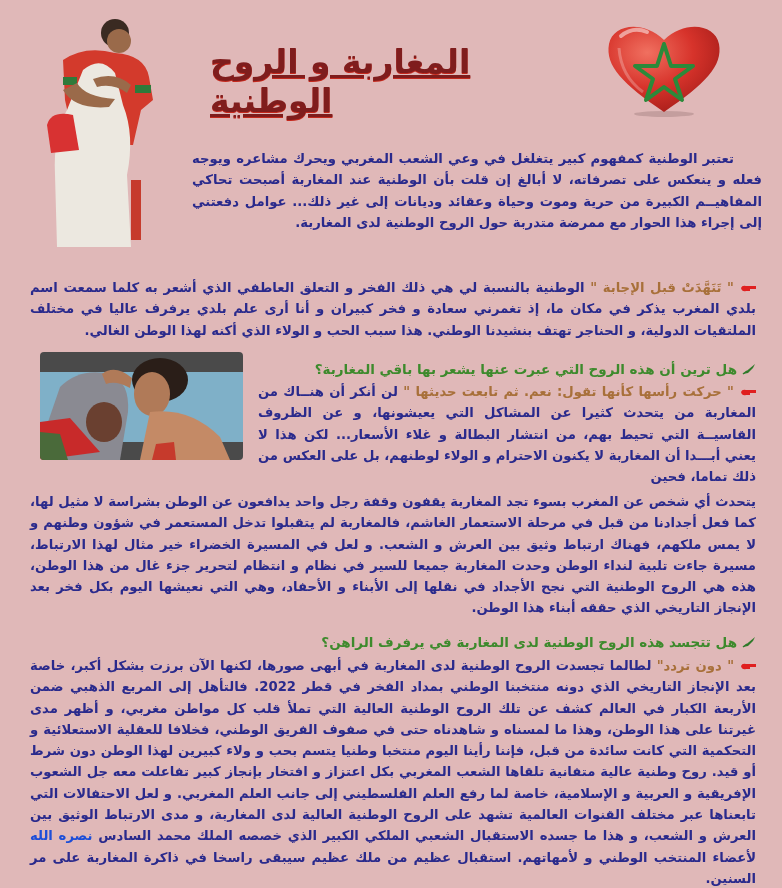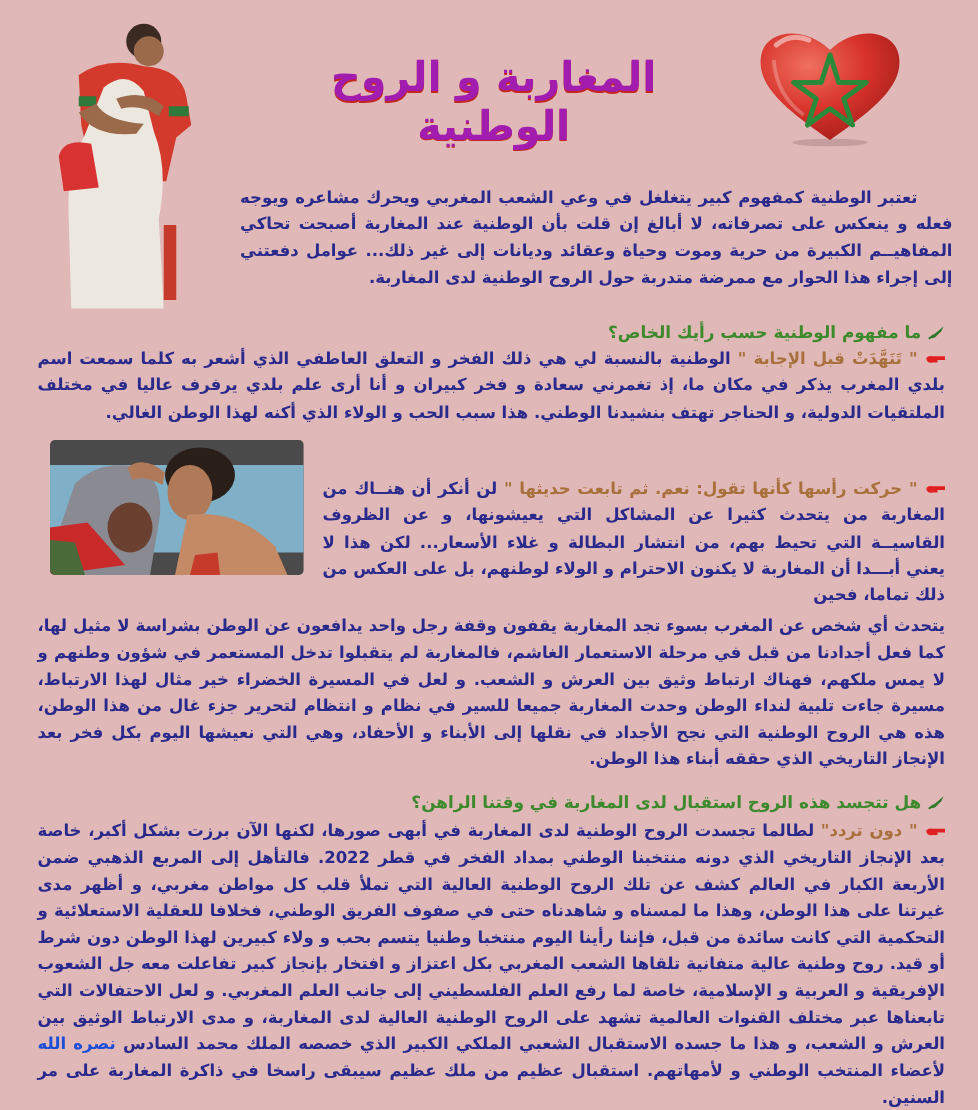--- a/index.html
+++ b/index.html
@@ -14,24 +14,25 @@
     
     .photo-top {
       position: absolute; left: 45px; top: 15px; width: 112px; height: 232px;
     }
     
     .heart {
       position: absolute; left: 603px; top: 18px; width: 122px; height: 100px;
     }
     .title {
       position: absolute; left: 210px; top: 42px; width: 370px;
-      text-align: center; direction: rtl;
+      text-align: left; direction: rtl;
       font-family: "DejaVu Sans", sans-serif; font-weight: bold;
-      font-size: 33px; color: #a21caf; letter-spacing: 0px;
+      font-size: 33px; color: #7f1d1d; letter-spacing: 0px;
       text-shadow: 0 1px 0 #c4281d;
+      text-decoration: underline;
     }
 
     .para {
       position: absolute; direction: rtl; text-align: justify;
       text-align-last: right;
       color: #2a2a8c; font-weight: bold; font-size: 13.2px;
       line-height: 21.3px;
     }
     .intro { left: 180px; top: 136px; width: 570px; text-indent: 28px; }
 
@@ -96,27 +97,20 @@
     </defs>
     <ellipse cx="61" cy="96" rx="30" ry="3" fill="#b08c8c" opacity="0.6"></ellipse>
     <path d="M61 94 C20 66 2 48 6 26 C10 6 40 2 61 22 C82 2 112 6 116 26 C120 48 102 66 61 94 Z" fill="url(#hg)"></path>
     <path d="M18 18 Q30 8 44 14" stroke="#ffffff" stroke-opacity="0.5" stroke-width="4" fill="none" stroke-linecap="round"></path>
     <path d="M16 30 Q18 58 40 74" stroke="#ffffff" stroke-opacity="0.25" stroke-width="3" fill="none"></path>
     <polygon points="61,26 68,48 90,48 72,61 79,82 61,69 43,82 50,61 32,48 54,48" fill="none" stroke="#2b8a3a" stroke-width="4" stroke-linejoin="round"></polygon>
   </svg>
 
   <p class="para intro" style="margin:12px">تعتبر الوطنية كمفهوم كبير يتغلغل في وعي الشعب المغربي ويحرك مشاعره ويوجه فعله و ينعكس على تصرفاته، لا أبالغ إن قلت بأن الوطنية عند المغاربة أصبحت تحاكي المفاهيــم الكبيرة من حرية وموت وحياة وعقائد وديانات إلى غير ذلك... عوامل دفعتني إلى إجراء هذا الحوار مع ممرضة متدربة حول الروح الوطنية لدى المغاربة.</p>
 
-  <div class="question q1">
-    <svg class="q-icon" viewBox="0 0 14 12">
-      <path d="M1 11 L13 1 L11 5 L6 10 Z" fill="#2f7a2a"></path>
-        <path d="M1 11 L5 8" stroke="#2f7a2a" stroke-width="1.5"></path>
-    </svg>
-    <span>ما مفهوم الوطنية حسب رأيك الخاص؟</span>
-  </div>
   <p class="para a1" style="margin:0">
     <svg class="a-icon" viewBox="0 0 16 10">
       <path d="M16 3 L6 3 Q2 2 1 5 Q2 9 6 8 L10 8 L10 6 L16 6 Z" fill="#e02020"></path>
     </svg><span class="lead">" تَنَهَّدَتْ قبل الإجابة "</span>
     <span>الوطنية بالنسبة لي هي ذلك الفخر و التعلق العاطفي الذي أشعر به كلما سمعت اسم بلدي المغرب يذكر في مكان ما، إذ تغمرني سعادة و فخر كبيران و أنا أرى علم بلدي يرفرف عاليا في مختلف الملتقيات الدولية، و الحناجر تهتف بنشيدنا الوطني. هذا سبب الحب و الولاء الذي أكنه لهذا الوطن الغالي.</span>
   </p>
 
   <svg class="photo-mid" viewBox="0 0 203 108" preserveAspectRatio="none">
     <rect width="203" height="108" fill="#4a4a4a"></rect>
     <rect y="20" width="203" height="70" fill="#7fb0c8"></rect>
@@ -124,34 +118,41 @@
     <ellipse cx="64" cy="70" rx="18" ry="20" fill="#6a4030"></ellipse>
     <path d="M0 70 L30 66 L60 100 L0 108 Z" fill="#c82a2a"></path>
     <path d="M0 80 L20 82 L28 108 L0 108 Z" fill="#4a6a3a"></path>
     <ellipse cx="120" cy="28" rx="28" ry="22" fill="#2a1e18"></ellipse>
     <ellipse cx="112" cy="42" rx="18" ry="22" fill="#b07a58"></ellipse>
     <path d="M110 60 Q150 55 180 85 L190 108 L100 108 Z" fill="#c48a66"></path>
     <path d="M62 22 Q75 12 92 26 L90 36 Q76 28 66 32 Z" fill="#b07a58"></path>
     <path d="M116 92 L134 90 L136 108 L112 108 Z" fill="#c63a2c"></path>
   </svg>
 
+  <div class="question q2">
+    <svg class="q-icon" viewBox="0 0 14 12">
+      <path d="M1 11 L13 1 L11 5 L6 10 Z" fill="#2f7a2a"></path>
+        <path d="M1 11 L5 8" stroke="#2f7a2a" stroke-width="1.5"></path>
+    </svg>
+    <span>هل ترين أن هذه الروح التي عبرت عنها يشعر بها باقي المغاربة؟</span>
+  </div>
   <p class="para a2-top" style="margin:0">
     <svg class="a-icon" viewBox="0 0 16 10">
       <path d="M16 3 L6 3 Q2 2 1 5 Q2 9 6 8 L10 8 L10 6 L16 6 Z" fill="#e02020"></path>
     </svg><span class="lead">" حركت رأسها كأنها تقول: نعم. ثم تابعت حديثها "</span>
     <span>لن أنكر أن هنــاك من المغاربة من يتحدث كثيرا عن المشاكل التي يعيشونها، و عن الظروف القاسيــة التي تحيط بهم، من انتشار البطالة و غلاء الأسعار... لكن هذا لا يعني أبـــدا أن المغاربة لا يكنون الاحترام و الولاء لوطنهم، بل على العكس من ذلك تماما، فحين</span>
   </p>
   <p class="para a2-rest" style="margin:0">يتحدث أي شخص عن المغرب بسوء تجد المغاربة يقفون وقفة رجل واحد يدافعون عن الوطن بشراسة لا مثيل لها، كما فعل أجدادنا من قبل في مرحلة الاستعمار الغاشم، فالمغاربة لم يتقبلوا تدخل المستعمر في شؤون وطنهم و لا يمس ملكهم، فهناك ارتباط وثيق بين العرش و الشعب. و لعل في المسيرة الخضراء خير مثال لهذا الارتباط، مسيرة جاءت تلبية لنداء الوطن وحدت المغاربة جميعا للسير في نظام و انتظام لتحرير جزء غال من هذا الوطن، هذه هي الروح الوطنية التي نجح الأجداد في نقلها إلى الأبناء و الأحفاد، وهي التي نعيشها اليوم بكل فخر بعد الإنجاز التاريخي الذي حققه أبناء هذا الوطن.</p>
 
   <div class="question q3">
     <svg class="q-icon" viewBox="0 0 14 12">
       <path d="M1 11 L13 1 L11 5 L6 10 Z" fill="#2f7a2a"></path>
         <path d="M1 11 L5 8" stroke="#2f7a2a" stroke-width="1.5"></path>
     </svg>
-    <span>هل تتجسد هذه الروح استقبال لدى المغاربة في وقتنا الراهن؟</span>
+    <span>هل تتجسد هذه الروح الوطنية لدى المغاربة في يرفرف الراهن؟</span>
   </div>
   <p class="para a3" style="margin:0">
     <svg class="a-icon" viewBox="0 0 16 10">
       <path d="M16 3 L6 3 Q2 2 1 5 Q2 9 6 8 L10 8 L10 6 L16 6 Z" fill="#e02020"></path>
     </svg><span class="lead">" دون تردد"</span>
     <span>لطالما تجسدت الروح الوطنية لدى المغاربة في أبهى صورها، لكنها الآن برزت بشكل أكبر، خاصة بعد الإنجاز التاريخي الذي دونه منتخبنا الوطني بمداد الفخر في قطر 2022. فالتأهل إلى المربع الذهبي ضمن الأربعة الكبار في العالم كشف عن تلك الروح الوطنية العالية التي تملأ قلب كل مواطن مغربي، و أظهر مدى غيرتنا على هذا الوطن، وهذا ما لمسناه و شاهدناه حتى في صفوف الفريق الوطني، فخلافا للعقلية الاستعلائية و التحكمية التي كانت سائدة من قبل، فإننا رأينا اليوم منتخبا وطنيا يتسم بحب و ولاء كبيرين لهذا الوطن دون شرط أو قيد. روح وطنية عالية متفانية تلقاها الشعب المغربي بكل اعتزاز و افتخار بإنجاز كبير تفاعلت معه جل الشعوب الإفريقية و العربية و الإسلامية، خاصة لما رفع العلم الفلسطيني إلى جانب العلم المغربي. و لعل الاحتفالات التي تابعناها عبر مختلف القنوات العالمية تشهد على الروح الوطنية العالية لدى المغاربة، و مدى الارتباط الوثيق بين العرش و الشعب، و هذا ما جسده الاستقبال الشعبي الملكي الكبير الذي خصصه الملك محمد السادس</span>
     <span class="red-inline">نصره الله</span>
     <span>لأعضاء المنتخب الوطني و لأمهاتهم. استقبال عظيم من ملك عظيم سيبقى راسخا في ذاكرة المغاربة على مر السنين.</span>
   </p>
 

